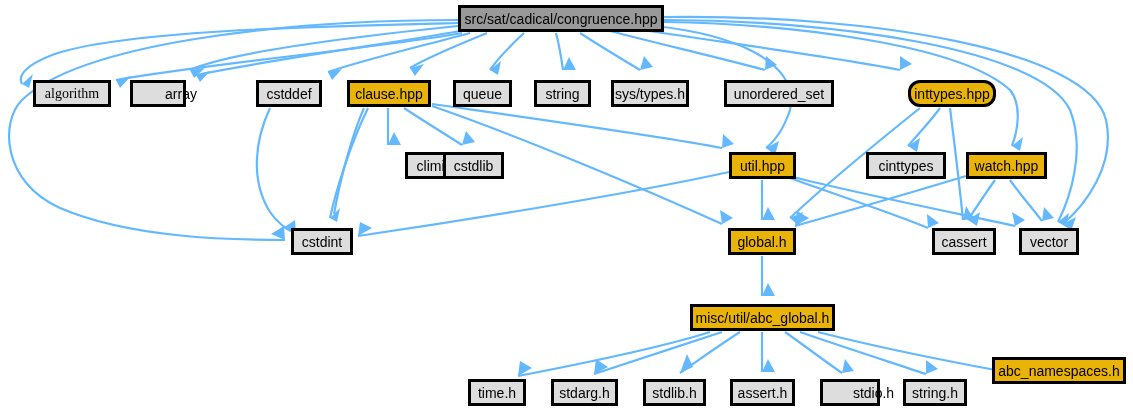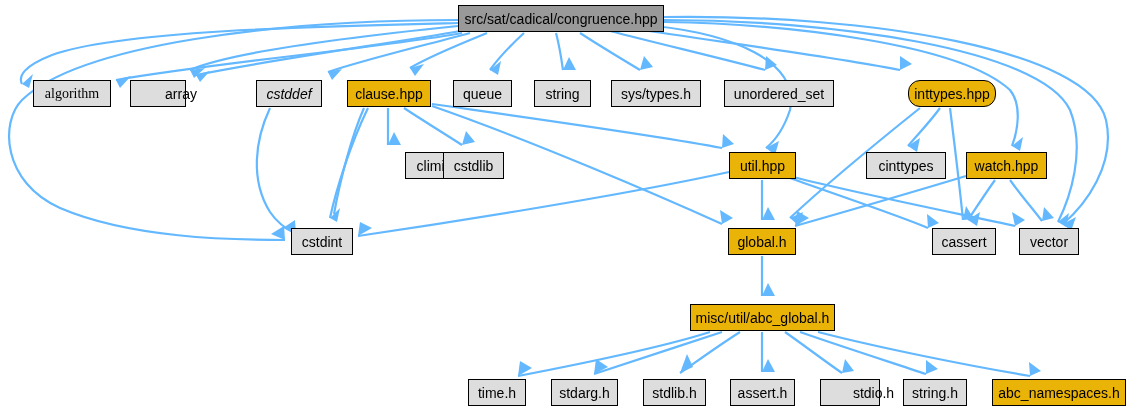--- a/index.html
+++ b/index.html
@@ -21,21 +21,21 @@
     top: 0;
     width: 1133px;
     height: 411px;
   }
   .node-box {
     position: absolute;
     box-sizing: border-box;
     display: flex;
     align-items: center;
     justify-content: center;
-    border: 1px solid #000000;
+    border: 3px solid #000000;
     font-size: 14px;
     color: #000000;
     white-space: nowrap;
     line-height: 1;
     z-index: 5;
   }
   .node-box.fill-grey {
     background: #dddddd;
   }
   .node-box.fill-white {
@@ -145,33 +145,33 @@
   <div id="nodes-layer">
       <div class="node-box fill-root" style="left: 458px; top: 5px; width: 206px; height: 27px;">
         <span>src/sat/cadical/congruence.hpp</span>
       </div>
       <div class="node-box fill-grey" style="left: 33px; top: 80px; width: 78px; height: 27px; font-family: Liberation Serif, serif;">
         <span>algorithm</span>
       </div>
       <div class="node-box fill-grey" style="left: 130px; top: 80px; width: 56px; height: 27px; padding-left: 46px;">
         <span>array</span>
       </div>
-      <div class="node-box fill-grey" style="left: 256px; top: 80px; width: 66px; height: 27px; font-style: italic;">
+      <div class="node-box fill-grey" style="left: 256px; top: 80px; width: 66px; height: 27px;">
         <span>cstddef</span>
       </div>
       <div class="node-box fill-white" style="left: 347px; top: 80px; width: 84px; height: 27px;">
         <span>clause.hpp</span>
       </div>
       <div class="node-box fill-grey" style="left: 453px; top: 80px; width: 59px; height: 27px;">
         <span>queue</span>
       </div>
       <div class="node-box fill-grey" style="left: 534px; top: 80px; width: 57px; height: 27px;">
         <span>string</span>
       </div>
-      <div class="node-box fill-grey" style="left: 611px; top: 80px; width: 90px; height: 27px;">
+      <div class="node-box fill-grey" style="left: 611px; top: 80px; width: 78px; height: 27px;">
         <span>sys/types.h</span>
       </div>
       <div class="node-box fill-grey" style="left: 724px; top: 80px; width: 110px; height: 27px;">
         <span>unordered_set</span>
       </div>
       <div class="node-box fill-white" style="left: 908px; top: 80px; width: 88px; height: 27px; border-radius: 12px;">
         <span>inttypes.hpp</span>
       </div>
       <div class="node-box fill-grey" style="left: 358px; top: 152px; width: 62px; height: 27px; margin-left: 47px;">
         <span>climits</span>
@@ -214,17 +214,17 @@
       </div>
       <div class="node-box fill-grey" style="left: 730px; top: 379px; width: 65px; height: 27px;">
         <span>assert.h</span>
       </div>
       <div class="node-box fill-grey" style="left: 820px; top: 379px; width: 60px; height: 27px; padding-left: 47px;">
         <span>stdio.h</span>
       </div>
       <div class="node-box fill-grey" style="left: 903px; top: 379px; width: 64px; height: 27px;">
         <span>string.h</span>
       </div>
-      <div class="node-box fill-white" style="left: 992px; top: 379px; width: 134px; height: 27px;">
+      <div class="node-box fill-white" style="left: 992px; top: 357px; width: 134px; height: 27px;">
         <span>abc_namespaces.h</span>
       </div>
     </div>
 </div>
 
 </body></html>

